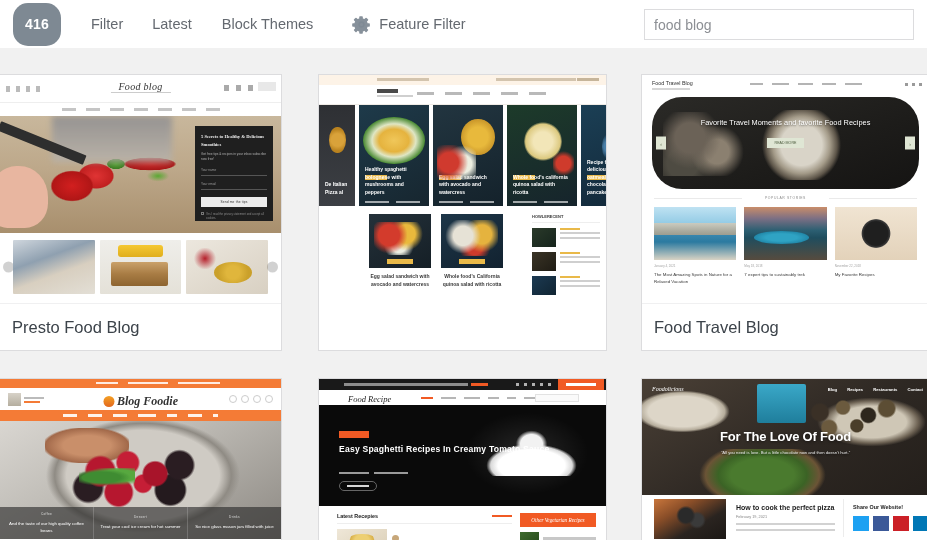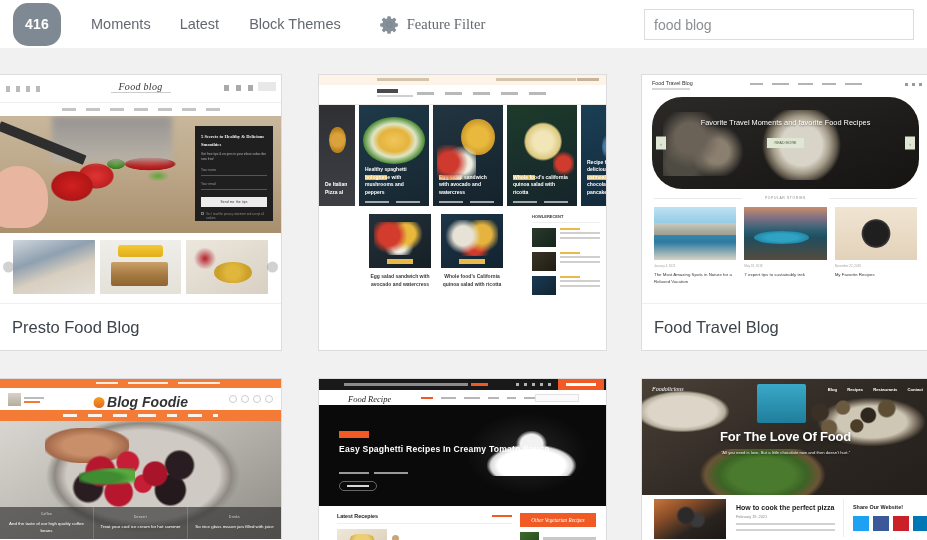--- a/index.html
+++ b/index.html
@@ -38,21 +38,20 @@
     white-space: nowrap;
   }
   .nav-link.popular { margin-left: 30px; }
   .nav-link.latest { margin-left: 29px; }
   .nav-link.blockthemes { margin-left: 30px; }
 
   .feature-filter {
     display: flex; align-items: center;
     margin-left: 39px;
     cursor: pointer;
-    font-family: Liberation Serif, serif;
   }
   .gear-icon { width: 19px; height: 19px; display: block; }
   .feature-filter-label {
     color: #646970; font-size: 14.5px; margin-left: 8px; white-space: nowrap;
   }
 
   .search-wrap {
     position: absolute; right: 13px; top: 9px;
     width: 270px; height: 31px;
   }
@@ -268,21 +267,21 @@
     border-radius:50%;}
   .ft-date { margin-top:4px; font-size:3px; color:#a5a5a5;}
   .ft-ttl { margin-top:3px; font-size:4.4px; color:#3a3a3a; line-height:1.6;}
 
   
   .bf-bar { height:9px; background:#f47b36; position:relative;}
   .bf-bar i{ position:absolute; top:3px; height:2.4px; background:rgba(255,255,255,.85); display:block; font-style:normal;}
   .bf-head { height:22px; background:#fff; position:relative;}
   .bf-logo { position:absolute; left:50%; top:6px; transform:translateX(-50%); display:flex; align-items:center; gap:3px;}
   .bf-logo em { width:11px;height:11px;border-radius:50%;background:linear-gradient(#f4a024,#e2681f); display:block;}
-  .bf-logo b { font-family:Liberation Sans, sans-serif; font-style:italic; font-size:14px; color:#333;text-align:right;}
+  .bf-logo b { font-family:Liberation Serif, serif; font-style:italic; font-size:12px; color:#333;text-align:right;}
   .bf-left { position:absolute; left:8px; top:5px; display:flex; gap:3px; align-items:center;}
   .bf-left em{ width:13px;height:13px;background:linear-gradient(#d7d2c8,#b5ae9f); display:block;}
   .bf-left s{ display:block;}
   .bf-left s i{ display:block; width:20px; height:2px; background:#bbb; font-style:normal;}
   .bf-left s u{ display:block; width:16px; height:2px; background:#f47b36; margin-top:2px; text-decoration:none;}
   .bf-right { position:absolute; right:8px; top:7px; display:flex; gap:4px;}
   .bf-right i{ width:8px;height:8px;border-radius:50%; border:1px solid #ccc; display:block; font-style:normal;}
   .bf-nav { height:11px; background:#f47b36; display:flex; justify-content:center; align-items:center; gap:11px;}
   .bf-nav i { display:block; width:14px;height:2.4px; background:rgba(255,255,255,.9); font-style:normal;}
   .bf-hero { position:relative; height:118px; overflow:hidden;
@@ -405,21 +404,21 @@
   .fd-share-row em:nth-child(3){background:#cb2027;}
   .fd-share-row em:nth-child(4){background:#0077b5;}
 </style>
 </head>
 <body>
 
 <div class="filter-bar">
   <div class="count-badge">416</div>
 
   <div class="nav-links">
-    <a href="#" class="nav-link popular">Moments</a>
+    <a href="#" class="nav-link popular">Filter</a>
     <a href="#" class="nav-link latest">Latest</a>
     <a href="#" class="nav-link blockthemes">Block Themes</a>
   </div>
 
   <div class="feature-filter">
     <span>
       <svg class="gear-icon" viewBox="0 0 20 20" xmlns="http://www.w3.org/2000/svg">
         <path fill="#7f8a95" d="M10 6.6a3.4 3.4 0 1 0 0 6.8 3.4 3.4 0 0 0 0-6.8zm0 5.1a1.7 1.7 0 1 1 0-3.4 1.7 1.7 0 0 1 0 3.4z"></path>
         <path fill="#7f8a95" d="M18 8.6h-1.6a6.6 6.6 0 0 0-.7-1.7l1.1-1.1a.8.8 0 0 0 0-1.2l-1.4-1.4a.8.8 0 0 0-1.2 0l-1.1 1.1a6.6 6.6 0 0 0-1.7-.7V2a.8.8 0 0 0-.8-.8H8.4a.8.8 0 0 0-.8.8v1.6c-.6.16-1.16.4-1.7.7L4.8 3.2a.8.8 0 0 0-1.2 0L2.2 4.6a.8.8 0 0 0 0 1.2l1.1 1.1c-.3.54-.54 1.1-.7 1.7H1a.8.8 0 0 0-.8.8v2.2c0 .44.36.8.8.8h1.6c.16.6.4 1.16.7 1.7l-1.1 1.1a.8.8 0 0 0 0 1.2l1.4 1.4a.8.8 0 0 0 1.2 0l1.1-1.1c.54.3 1.1.54 1.7.7V19c0 .44.36.8.8.8h2.2a.8.8 0 0 0 .8-.8v-1.6c.6-.16 1.16-.4 1.7-.7l1.1 1.1a.8.8 0 0 0 1.2 0l1.4-1.4a.8.8 0 0 0 0-1.2l-1.1-1.1c.3-.54.54-1.1.7-1.7H18a.8.8 0 0 0 .8-.8V9.4a.8.8 0 0 0-.8-.8z" opacity=".95"></path>
       </svg>

